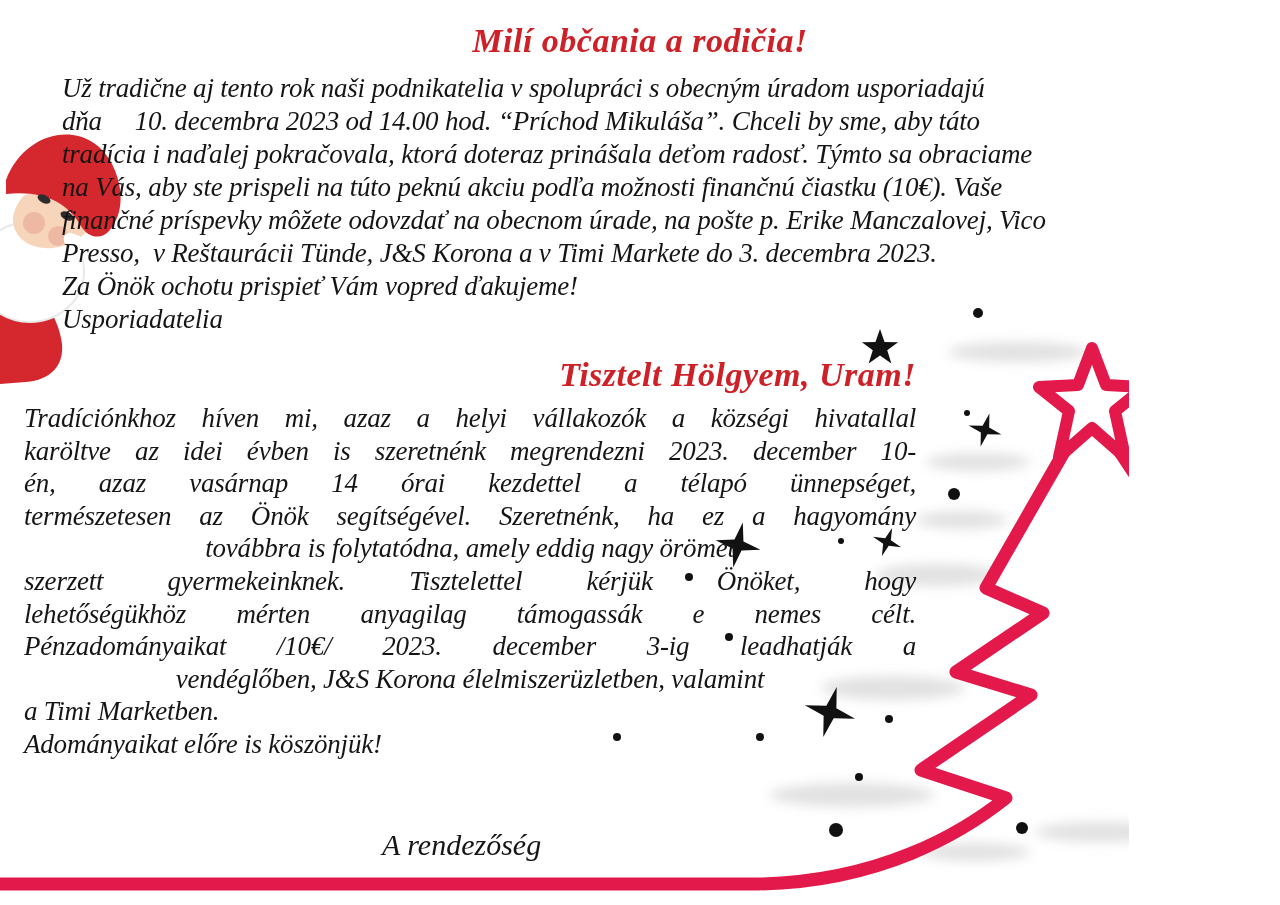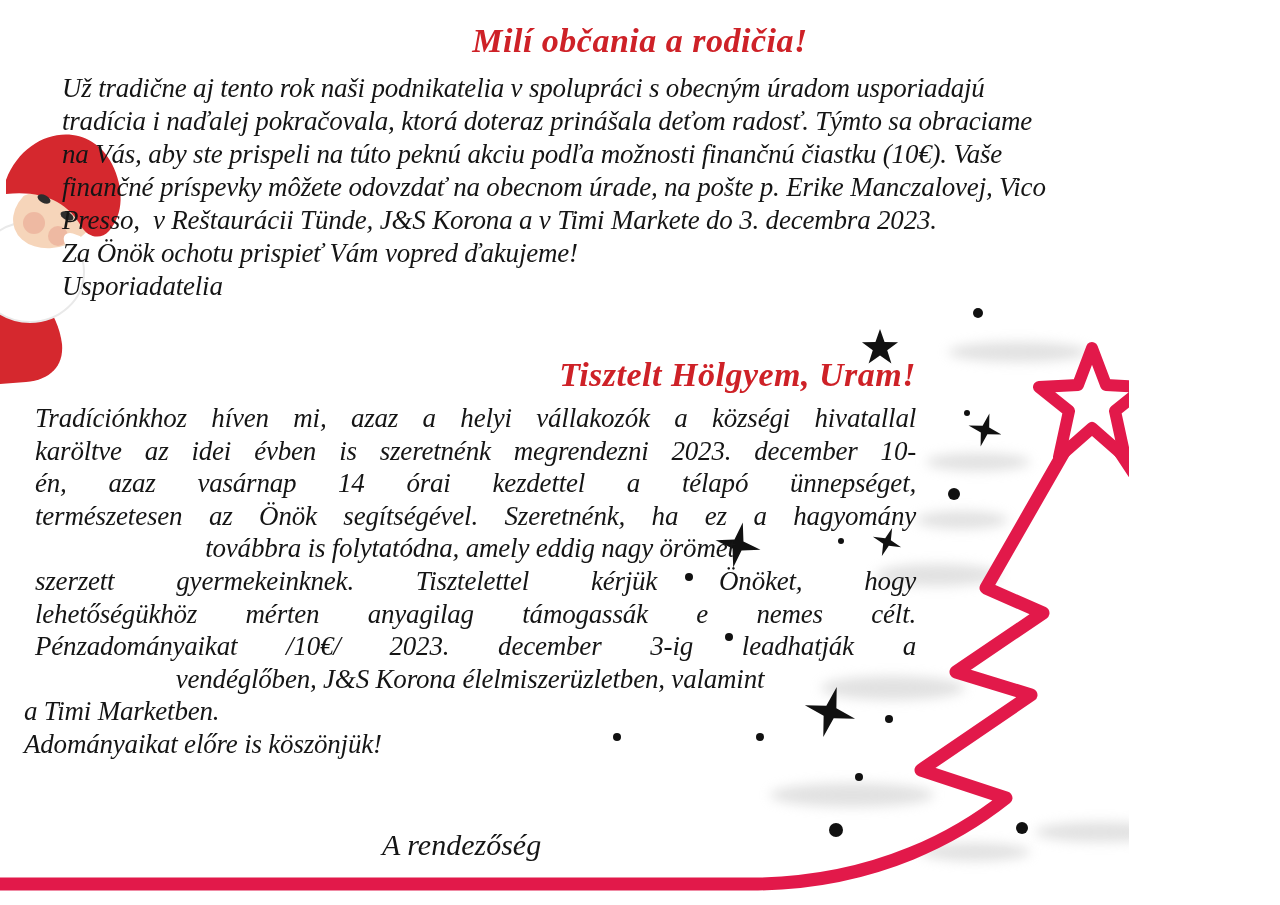--- a/index.html
+++ b/index.html
@@ -10,21 +10,21 @@
   .title{font-weight:bold;font-style:italic;color:var(--title-red,#ce2127);font-size:34px;letter-spacing:0.5px;}
   .title1{position:absolute;top:22px;left:0;width:1280px;text-align:center;}
   .title2{position:absolute;top:356px;left:24px;width:892px;text-align:right;}
   .para{position:absolute;}
   .sk{left:62px;top:72px;width:1168px;font-size:27px;line-height:33px;}
   .hu{left:24px;top:402px;width:892px;font-size:27px;line-height:32.6px;}
   .tline{letter-spacing:-0.2px;}
   .sk .tline{white-space:pre-wrap;}
   .tline.center{text-align:left;}
   .tline.left{text-align:center;}
-  .tline.justify{text-align:justify;text-align-last:justify;margin-left:11px;}
+  .tline.justify{text-align:justify;text-align-last:justify;}
   .signoff{position:absolute;top:828px;left:382px;font-size:30px;}
   .sh{fill:var(--shadow-gray,#c4c4c4);opacity:.5;filter:blur(6px);}
   .treeline{fill:none;stroke-width:13;stroke-linecap:round;stroke-linejoin:round;}
   .starline{fill:#ffffff;stroke-width:12;stroke-linejoin:round;}
 </style>
 </head>
 <body>
 
 <div id="page">
 
@@ -86,20 +86,21 @@
       <circle cx="34" cy="223" r="11" opacity="0.85" fill="#ecb49d"></circle>
       <circle cx="58" cy="236" r="10" opacity="0.85" fill="#ecb49d"></circle>
       <ellipse cx="78" cy="246" rx="17" ry="9" fill="#ffffff" transform="rotate(40 78 246)"></ellipse>
     </g>
   </svg>
 
   <div class="textlayer">
     <div class="title title1">Milí občania a rodičia!</div>
     <div class="para sk">
         <div class="tline center">Už tradične aj tento rok naši podnikatelia v spolupráci s obecným úradom usporiadajú</div>
+        <div class="tline center">dňa     10. decembra 2023 od 14.00 hod. “Príchod Mikuláša”. Chceli by sme, aby táto</div>
         <div class="tline center">tradícia i naďalej pokračovala, ktorá doteraz prinášala deťom radosť. Týmto sa obraciame</div>
         <div class="tline center">na Vás, aby ste prispeli na túto peknú akciu podľa možnosti finančnú čiastku (10€). Vaše</div>
         <div class="tline center">finančné príspevky môžete odovzdať na obecnom úrade, na pošte p. Erike Manczalovej, Vico</div>
         <div class="tline center">Presso,  v Reštaurácii Tünde, J&amp;S Korona a v Timi Markete do 3. decembra 2023.</div>
         <div class="tline center">Za Önök ochotu prispieť Vám vopred ďakujeme!</div>
         <div class="tline center">Usporiadatelia</div>
       </div>
     <div class="title title2">Tisztelt Hölgyem, Uram!</div>
     <div class="para hu">
         <div class="tline justify">Tradíciónkhoz híven mi, azaz a helyi vállakozók a községi hivatallal</div>

